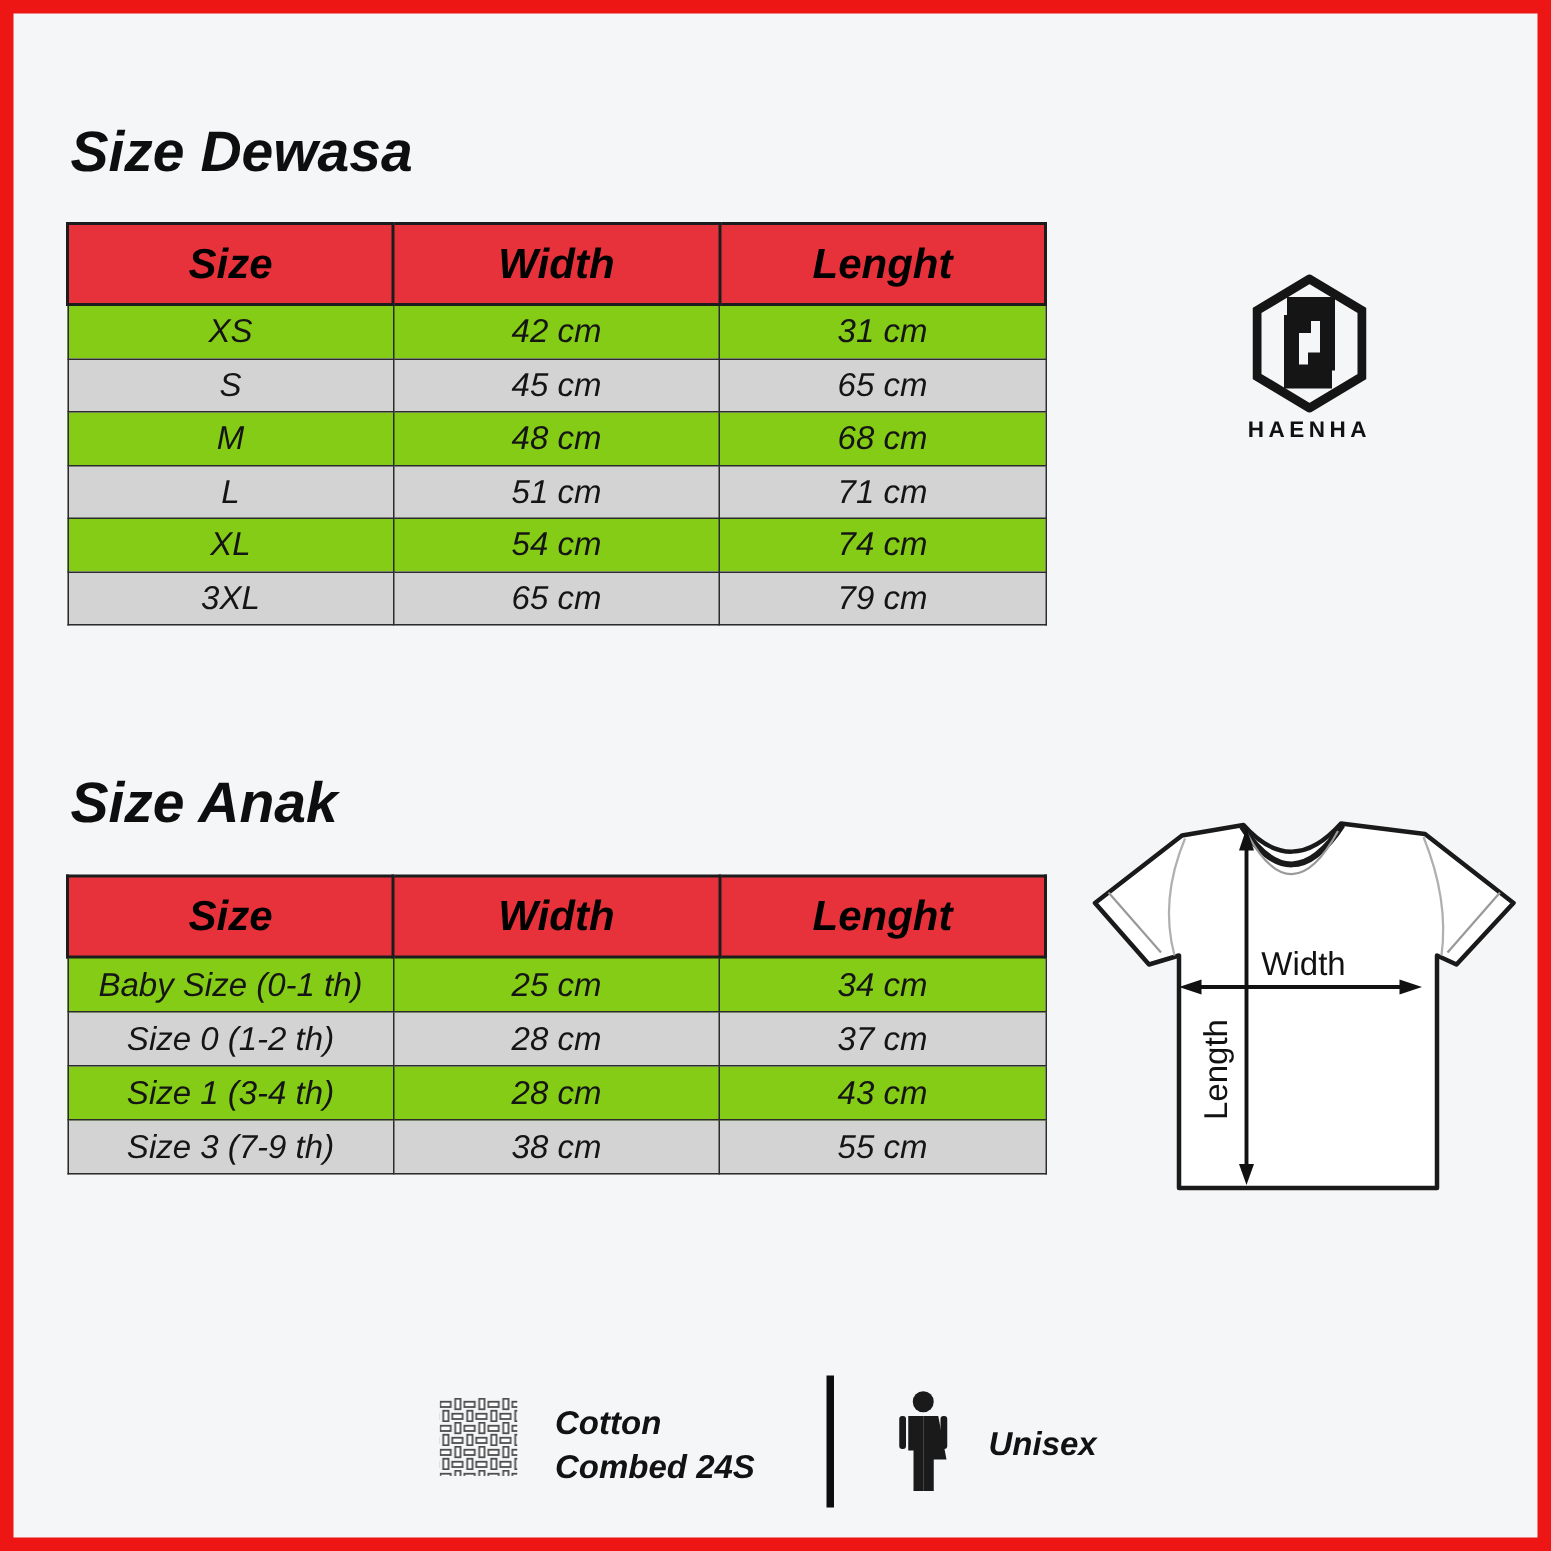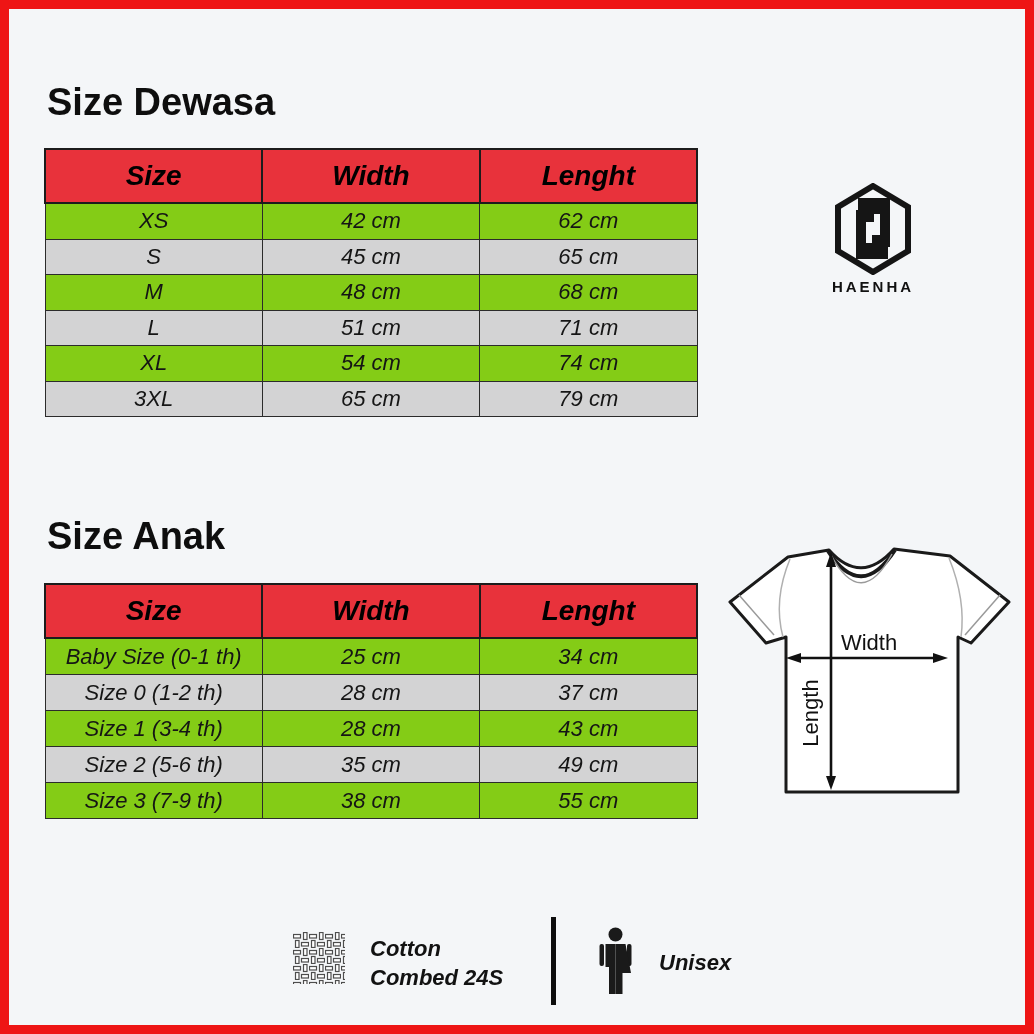--- a/index.html
+++ b/index.html
@@ -8,21 +8,21 @@
     background:#f4f6f8;
     font-family:"Liberation Sans", sans-serif;
     color:#141414;
   }
   .frame {
     position:absolute; inset:0; box-sizing:border-box;
     border:9px solid #ee1515; pointer-events:none; z-index:50;
   }
   .section-title {
     position:absolute; left:47px; margin:0;
-    font-size:38px; line-height:44px; font-weight:bold;
+    font-size:38px; line-height:44px; font-style:italic; font-weight:bold;
     color:#0e0e0e;
   }
   #title-adult { top:80px; }
   #title-kids  { top:514px; }
 
   table.size-table {
     position:absolute; left:44px; width:654px;
     border-collapse:collapse; table-layout:fixed;
   }
   #table-adult { top:148px; }
@@ -77,21 +77,21 @@
       <tr>
         <th style="background: rgb(232, 50, 59);">Size</th>
         <th style="background: rgb(232, 50, 59);">Width</th>
         <th style="background: rgb(232, 50, 59);">Lenght</th>
       </tr>
     </thead>
   <tbody>
       <tr>
         <td>XS</td>
         <td>42 cm</td>
-        <td>62 cm</td>
+        <td>31 cm</td>
       </tr>
       <tr>
         <td>S</td>
         <td>45 cm</td>
         <td>65 cm</td>
       </tr>
       <tr>
         <td>M</td>
         <td>48 cm</td>
         <td>68 cm</td>
@@ -132,25 +132,20 @@
       </tr>
       <tr>
         <td>Size 0 (1-2 th)</td>
         <td>28 cm</td>
         <td>37 cm</td>
       </tr>
       <tr>
         <td>Size 1 (3-4 th)</td>
         <td>28 cm</td>
         <td>43 cm</td>
-      </tr>
-      <tr>
-        <td>Size 2 (5-6 th)</td>
-        <td>35 cm</td>
-        <td>49 cm</td>
       </tr>
       <tr>
         <td>Size 3 (7-9 th)</td>
         <td>38 cm</td>
         <td>55 cm</td>
       </tr>
     </tbody>
 </table>
 
 <div class="logo">

